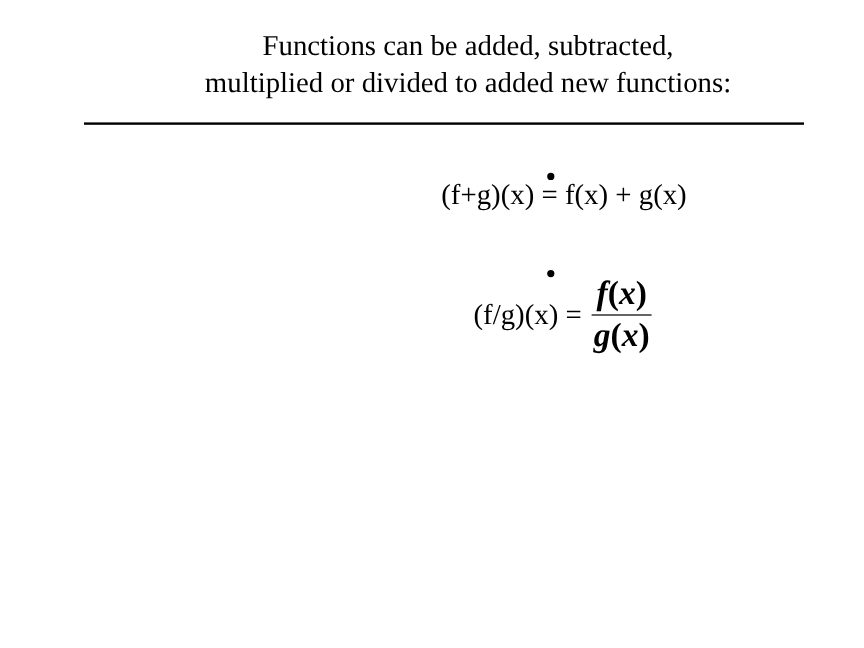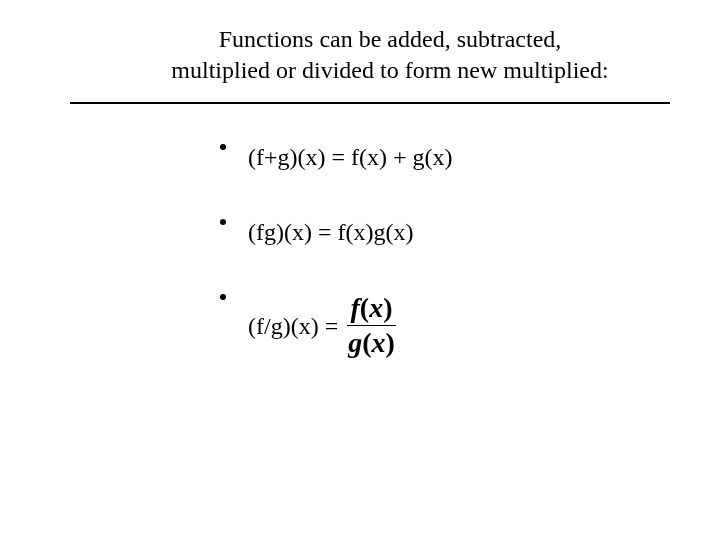--- a/index.html
+++ b/index.html
@@ -23,23 +23,24 @@
     .hr {
       border: none;
       border-top: 2px solid #000;
       margin: 6px 50px 0 70px;
     }
     .content {
       padding: 40px 0 0 220px;
     }
     .item {
       display: flex;
-      align-items: flex-start;
+      align-items: center;
       margin-bottom: 48px;
       font-size: 24px;
+      flex-direction: column;
     }
     .bullet {
       width: 6px;
       height: 6px;
       background: #000;
       border-radius: 50%;
       margin-right: 22px;
       flex-shrink: 0;
     }
     .eq { display: inline-flex; align-items: center; }
@@ -64,37 +65,33 @@
     }
     .paren { font-style: normal; }
     .last { margin-bottom: 0; }
   </style>
 </head>
 <body>
 
 <div class="header">
   <div class="title">
     <span>Functions can be added, subtracted,</span><br>
-    <span>multiplied or divided to form new multiplied:</span>
+    <span>multiplied or divided to added new functions:</span>
   </div>
 </div>
 <hr class="hr">
 
 <div class="content">
 
   <div class="item">
     <span class="bullet"></span>
     <span>(f+g)(x) = f(x) + g(x)</span>
   </div>
 
 
-  <div class="item">
-    <span class="bullet"></span>
-    <span>(fg)(x) = f(x)g(x)</span>
-  </div>
 
   <div class="item last">
     <span class="bullet"></span>
     <span class="eq">
       <span> (f/g)(x) = </span>
       <span class="frac">
         <span class="num">
           <span>f</span><span class="paren">(</span><span>x</span><span class="paren">)</span>
         </span>
         <span class="den">

